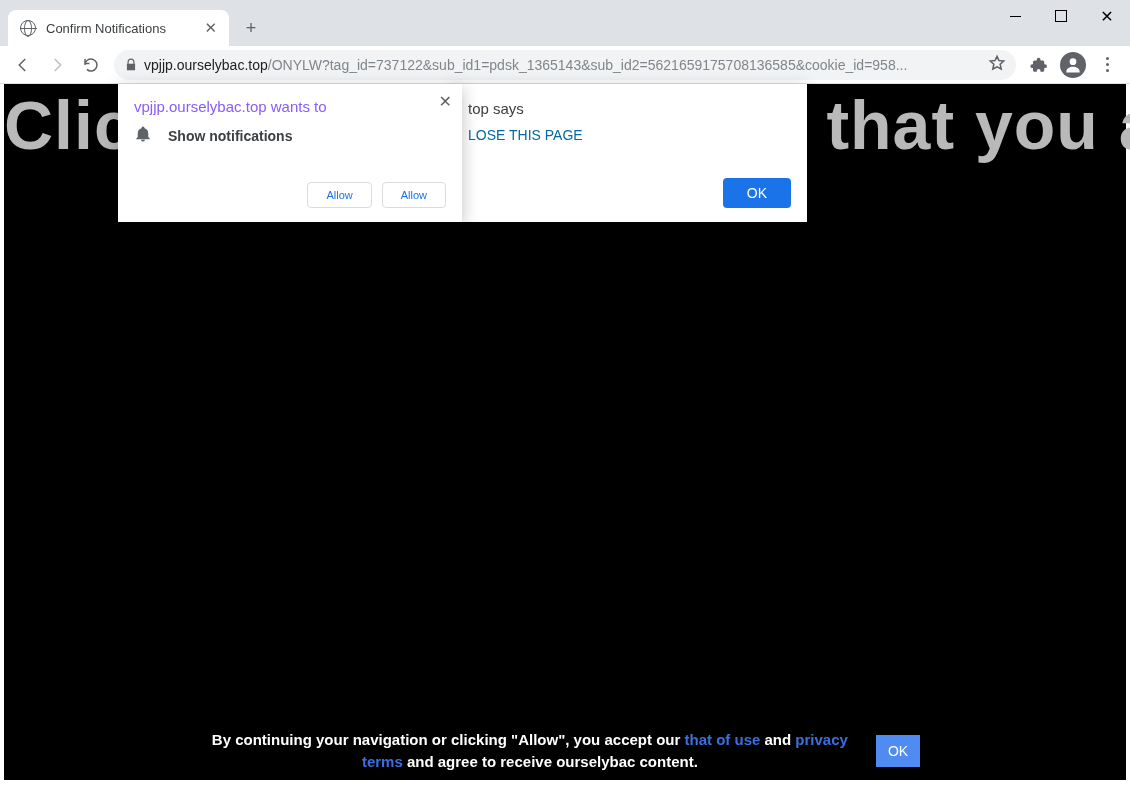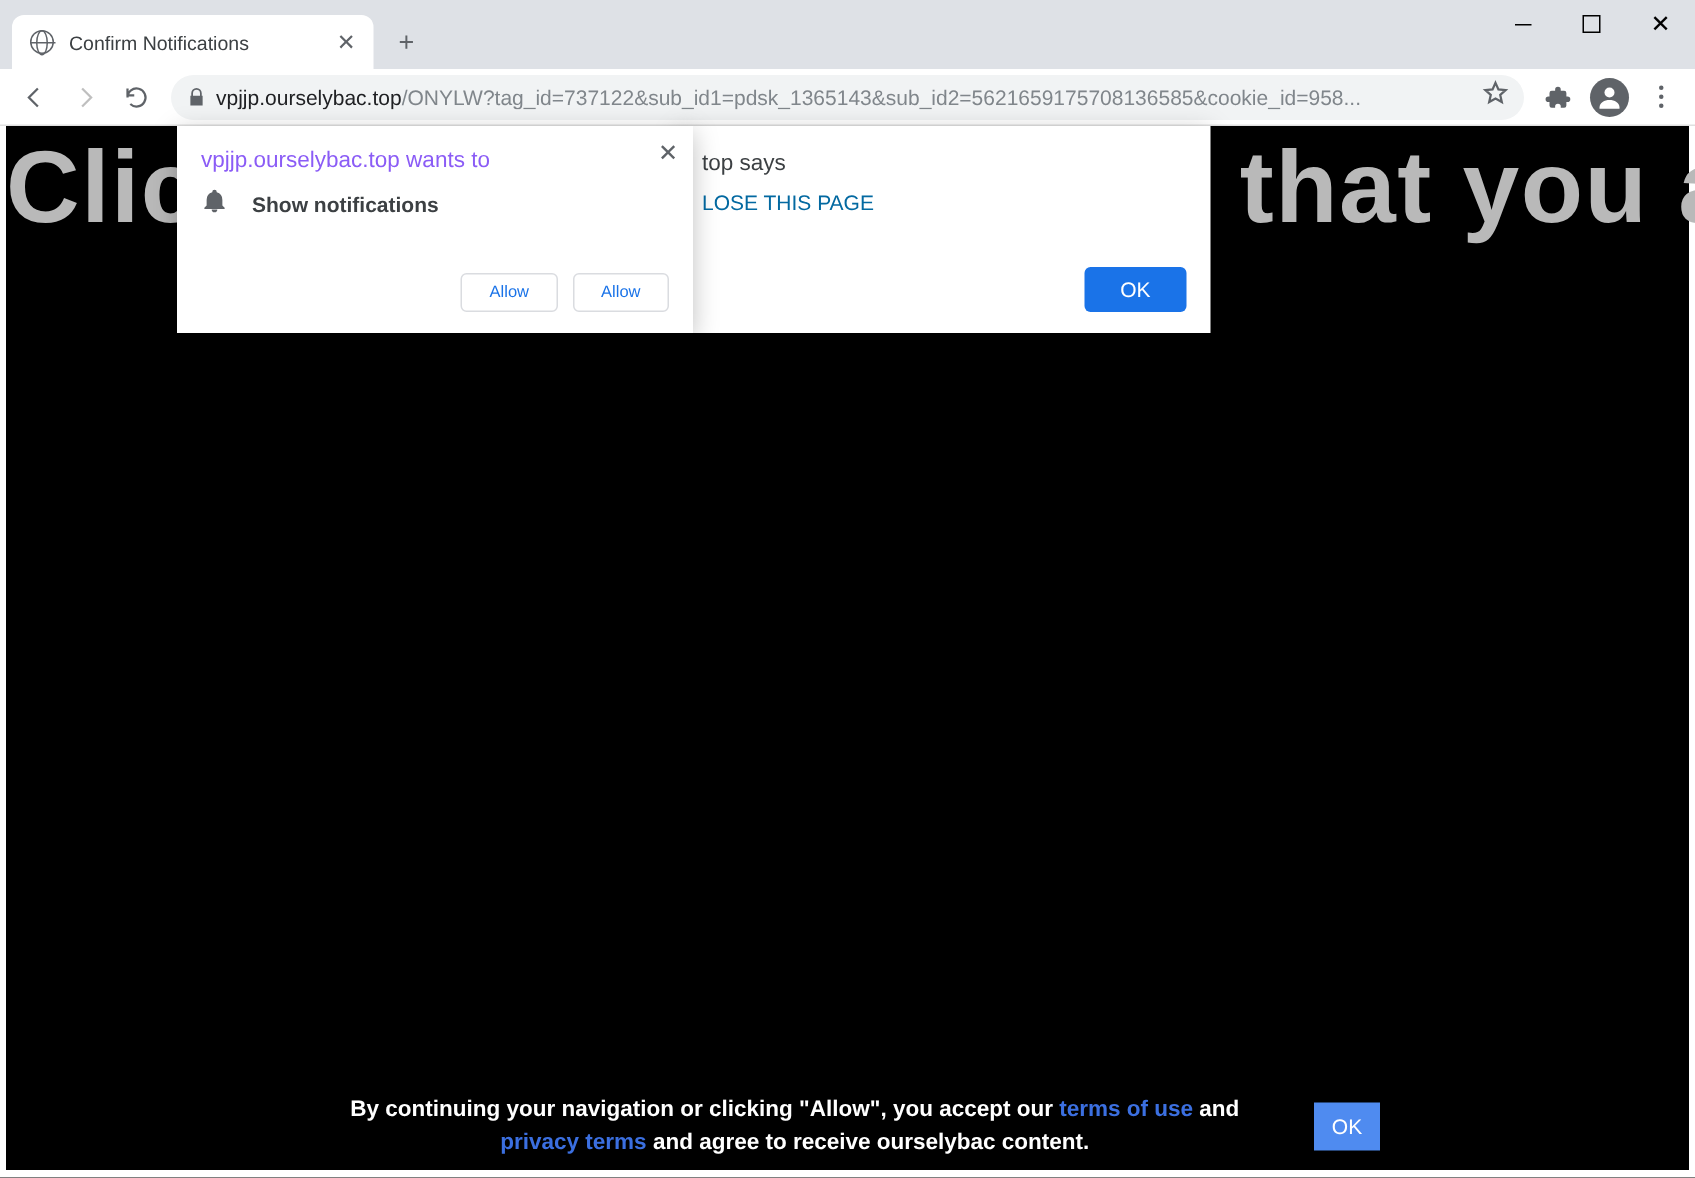--- a/index.html
+++ b/index.html
@@ -1,20 +1,20 @@
 <!DOCTYPE html>
 <html><head>
 <meta charset="utf-8">
 <style>
 * { margin: 0; padding: 0; box-sizing: border-box; font-family: "Segoe UI", Arial, sans-serif; }
 body { width: 1130px; height: 785px; background: #fff; overflow: hidden; position: relative; }
 
 
 .titlebar { height: 46px; background: #dee1e6; display: flex; align-items: flex-end; position: relative; }
-.tab { background: #fff; height: 36px; margin-left: 8px; border-radius: 8px 8px 0 0; display: flex; align-items: center; padding: 0 12px; width: 241px; font-size: 13px; color: #3c4043; }
+.tab { background: #fff; height: 36px; margin-left: 8px; border-radius: 8px 8px 0 0; display: flex; align-items: center; padding: 0 12px; width: 221px; font-size: 13px; color: #3c4043; }
 .tab .globe { width: 16px; height: 16px; margin-right: 10px; border: 1.5px solid #5f6368; border-radius: 50%; position: relative; }
 .tab .globe::before { content: ""; position: absolute; left: 50%; top: -1.5px; bottom: -1.5px; width: 6px; transform: translateX(-50%); border: 1.5px solid #5f6368; border-radius: 50%; }
 .tab .globe::after { content: ""; position: absolute; left: -1.5px; right: -1.5px; top: 50%; height: 0; border-top: 1.5px solid #5f6368; }
 .tab .close { margin-left: auto; color: #5f6368; font-size: 15px; cursor: pointer; }
 .newtab { width: 28px; height: 28px; margin-left: 8px; margin-bottom: 4px; display: flex; align-items: center; justify-content: center; color: #5f6368; font-size: 18px; border-radius: 50%; cursor: pointer; }
 .wincontrols { position: absolute; right: 0; top: 0; display: flex; }
 .wincontrols div { width: 46px; height: 32px; display: flex; align-items: center; justify-content: center; color: #000; font-size: 13px; cursor: pointer; }
 .wincontrols .min::before { content: ""; width: 11px; height: 1px; background: #000; }
 .wincontrols .max::before { content: ""; width: 10px; height: 10px; border: 1px solid #000; }
 .wincontrols .cls { font-size: 16px; }
@@ -150,16 +150,16 @@
     <span>Show notifications</span>
   </div>
   <div class="btns">
     <button>Allow</button>
     <button>Allow</button>
   </div>
 </div>
 
 <div class="footer">
   <div class="txt">
-    <span>By continuing your navigation or clicking "Allow", you accept our </span><a href="#">terms of use</a><span> and </span><a href="#">privacy terms</a><span> and agree to receive ourselybac content.</span>
+    <span>By continuing your navigation or clicking "Allow", you accept our </span><a href="#">that of use</a><span> and </span><a href="#">privacy terms</a><span> and agree to receive ourselybac content.</span>
   </div>
   <button class="okb">OK</button>
 </div>
 
 </body></html>

